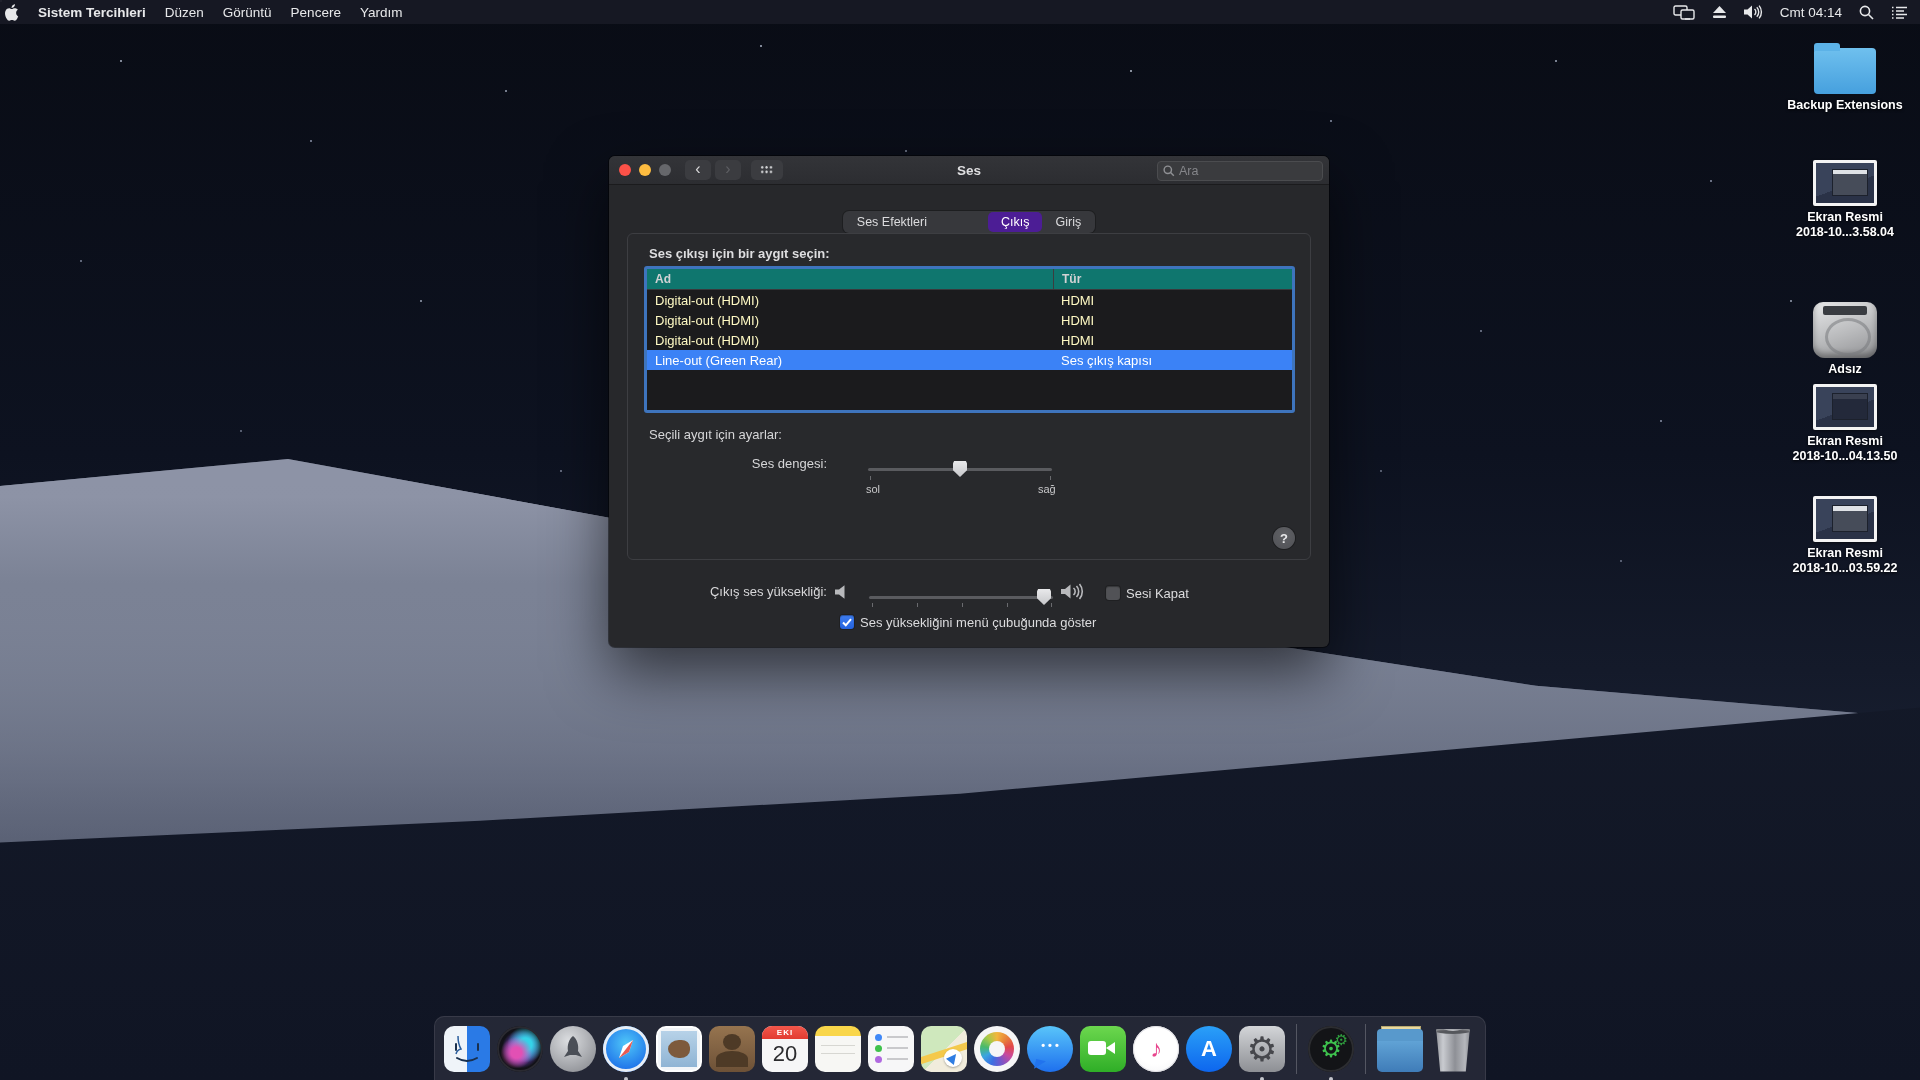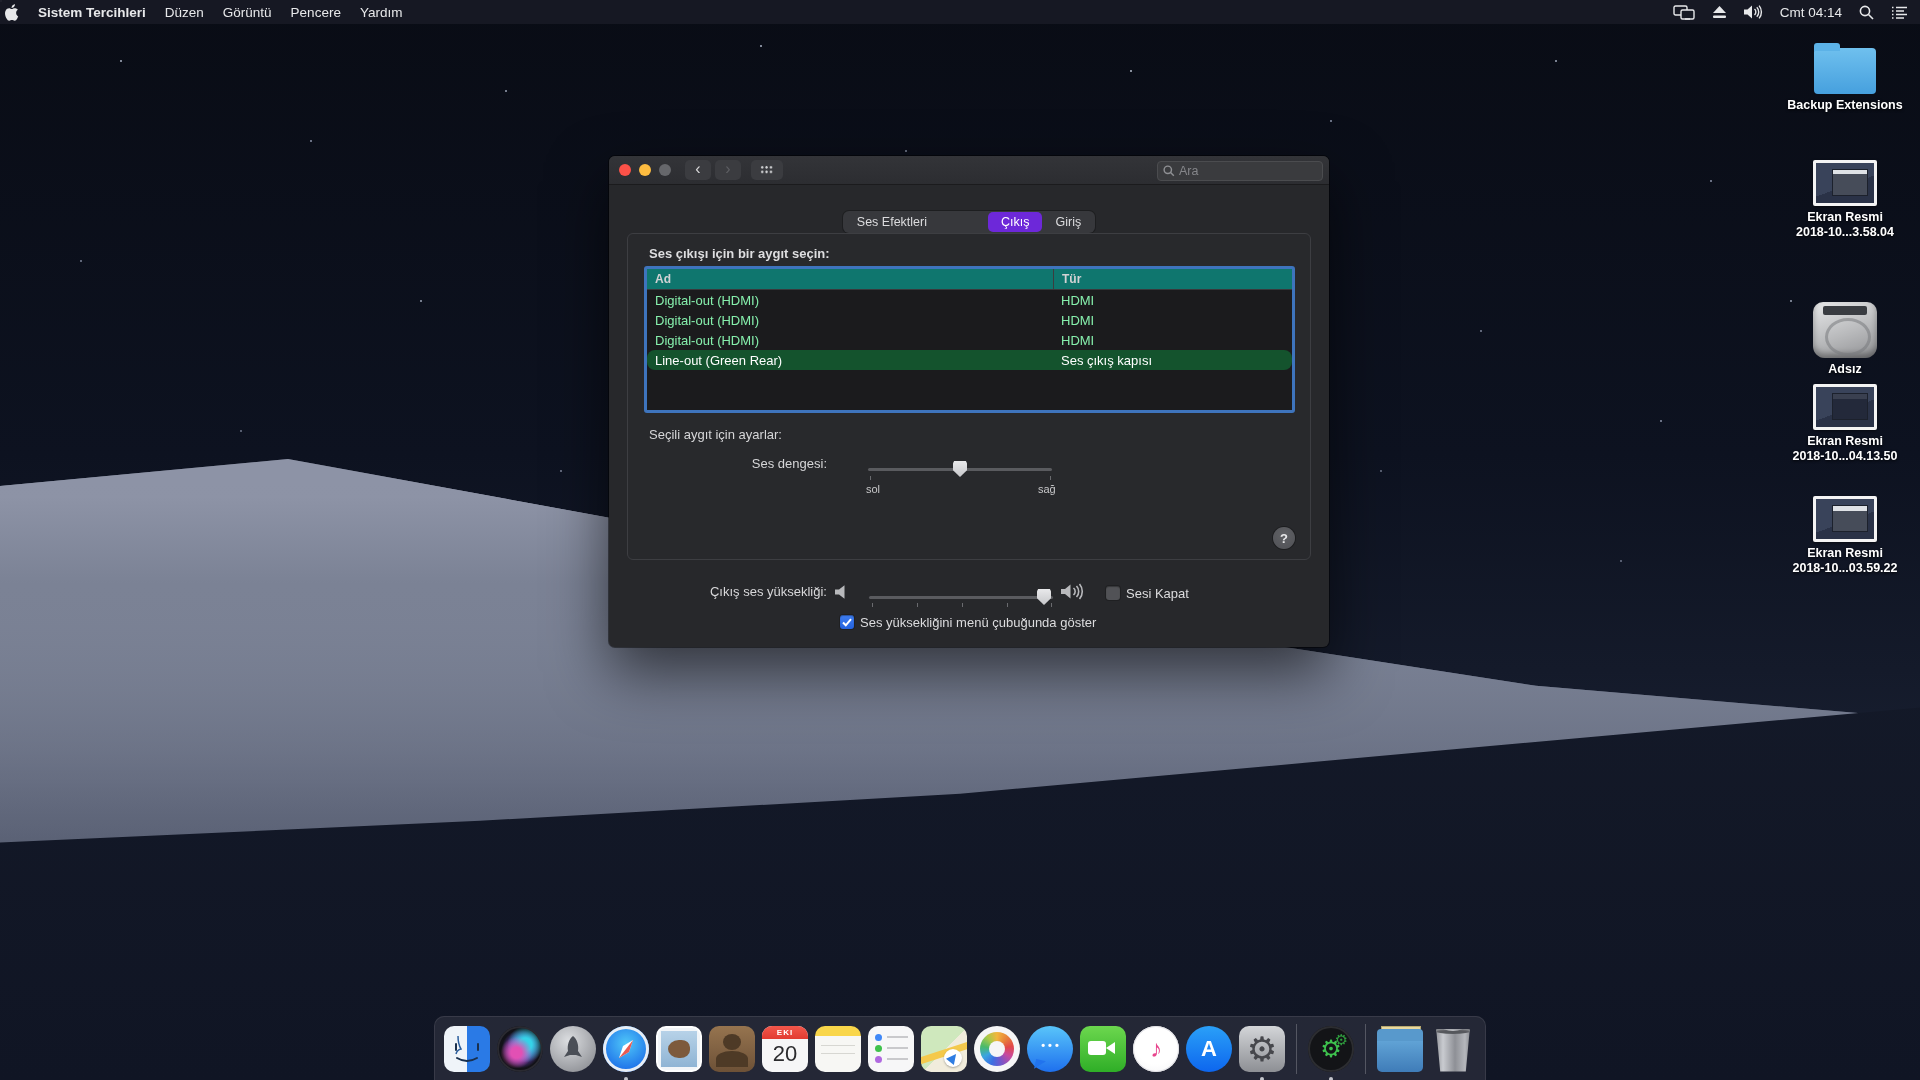--- a/index.html
+++ b/index.html
@@ -85,39 +85,39 @@
     color:#dfdfe1; pointer-events:none; }
   .searchfield { position:absolute; right:6px; top:4.5px; width:166px; height:20px; background:#3a3b3e;
     border:1px solid #4b4c4f; border-radius:4px; display:flex; align-items:center; padding:0 5px; gap:4px; }
   .searchfield input { flex:1; background:transparent; border:none; outline:none; color:#d8d8d9;
     font-size:12.5px; font-family:"Liberation Sans",sans-serif; min-width:0; }
   .searchfield input::placeholder { color:#85868a; }
 
   .tabrow { position:absolute; top:55px; left:0; right:0; display:flex; justify-content:center; }
   .segctl { display:flex; background:#37383c; border-radius:6px; padding:1px; box-shadow:0 0 0 1px rgba(0,0,0,.25); }
   .seg { font-size:12.5px; color:#dcdcde; padding:3px 13px; border-radius:5px; cursor:default; }
-  .seg.active { background:#6d28d9; color:#fff;margin-left:48px; }
+  .seg.active { background:#4c1d95; color:#fff;margin-left:48px; }
 
   .groupbox { position:absolute; left:18px; top:77px; width:684px; height:327px; border:1px solid #3d3e42;
     border-radius:6px; background:#28292c; }
 
   .section-label { position:absolute; font-size:13px; font-weight:bold; color:#dedee0; }
   .lbl-devices { left:40px; top:90px; }
   .lbl-settings { left:40px; top:271px; font-weight:normal; color:#d6d6d8; }
 
   .table-wrap { position:absolute; left:35px; top:110px; width:651px; height:147px;
     border:3px solid #3e74bd; border-radius:3px; background:#1b1b1d; overflow:hidden; }
   .trow { display:grid; grid-template-columns:406px 1fr; align-items:center; height:20px; font-size:13px; }
   .thead { height:21px; background:#0f766e; border-bottom:1px solid #39393c; font-size:12px; font-weight:bold;
     color:#d2d2d4; }
   .thead .cell2 { border-left:1px solid #3c3c3f; height:100%; display:flex; align-items:center; }
   .cell1 { padding-left:8px; white-space:nowrap; }
   .cell2 { padding-left:8px; white-space:nowrap; }
-  .trow.data { color:#86efac; }
-  .trow.selected { background:#14532d; color:#ffffff;border-radius:8px; }
+  .trow.data { color:#fef9c3; }
+  .trow.selected { background:#3b82f6; color:#ffffff; }
 
   .balance-label { position:absolute; left:40px; top:300px; width:178px; text-align:right; font-size:13px; color:#d6d6d8; }
   .slider-track { position:absolute; height:3px; background:#5a5b5f; border-radius:2px; }
   .balance-track { left:259px; top:312px; width:184px; }
   .thumb { position:absolute; width:14px; height:16px; background:linear-gradient(180deg,#e9e9eb,#c6c7ca);
     clip-path:polygon(8% 0,92% 0,100% 14%,100% 58%,50% 100%,0 58%,0 14%); }
   .balance-thumb { left:344px; top:305px; }
   .tick { position:absolute; width:1px; height:4px; background:#6a6b6f; }
   .slider-end-label { position:absolute; font-size:11px; color:#c7c7c9; }
 
@@ -327,20 +327,21 @@
       <span class="tl min"></span>
       <span class="tl zoom"></span>
     </div>
     <div class="navbtns">
       <span class="navbtn">‹</span>
       <span class="navbtn disabled">›</span>
     </div>
     <span class="gridbtn">
         <i></i>
       </span>
+    <div class="win-title">Ses</div>
     <div class="searchfield">
       <svg width="12" height="12" viewBox="0 0 15 15" fill="none" stroke="#8f9094" stroke-width="1.8" style="position:static;flex:0 0 auto;">
         <circle cx="6" cy="6" r="4.6"></circle>
           <path d="M9.5 9.5 L13.5 13.5"></path>
       </svg>
       <input type="text" placeholder="Ara" style="">
     </div>
   </div>
 
   <div class="tabrow">

